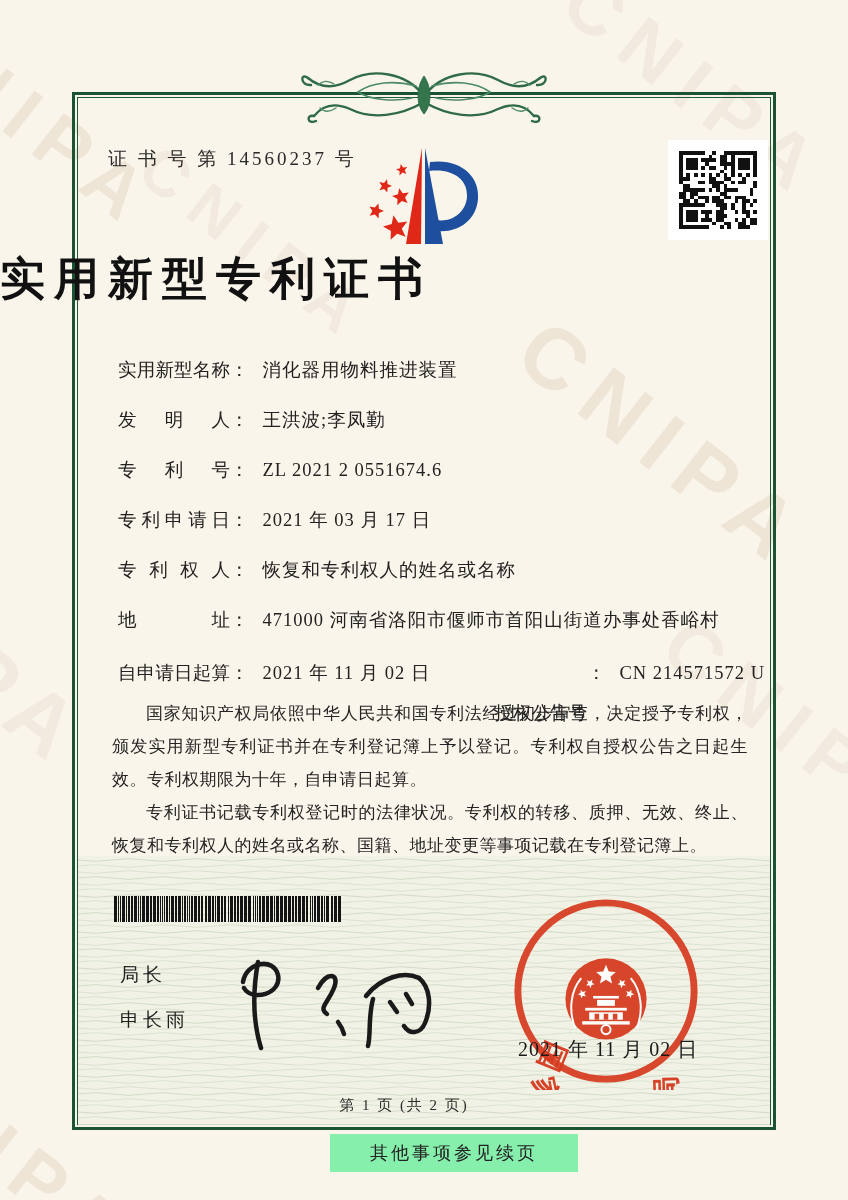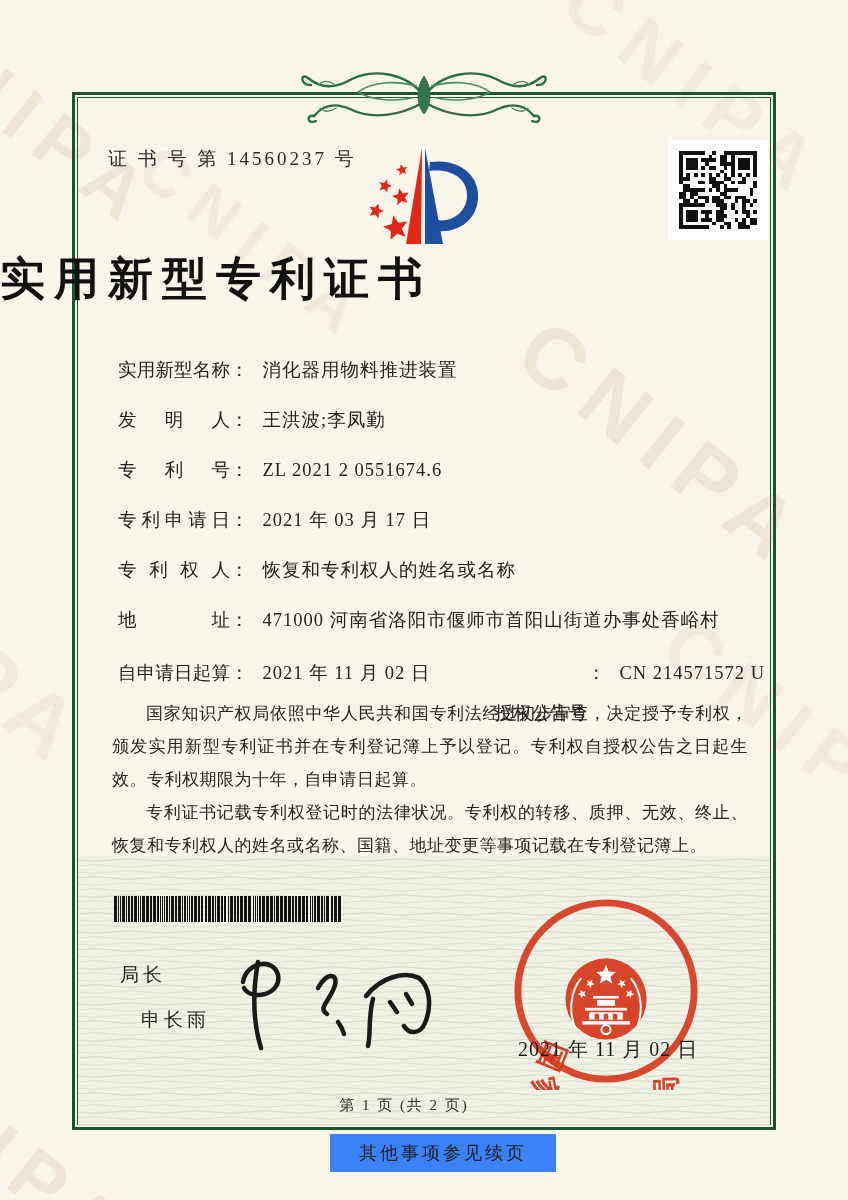--- a/index.html
+++ b/index.html
@@ -26,28 +26,28 @@
   .frow .val{letter-spacing:1px;text-align:center;}
   .frow .group2{margin-left:64px;}
   
   .body-text{position:absolute;left:112px;top:697px;width:636px;font-size:17px;line-height:33px;
              letter-spacing:0.5px;color:#242424;text-align:justify;font-family:Liberation Serif, serif;}
   .body-text p{margin:0;text-indent:2em;}
   
   .waves{position:absolute;left:78px;top:856px;pointer-events:none;}
   .barcode{position:absolute;left:114px;top:896px;}
   .officials{position:absolute;left:120px;top:962px;font-size:19px;letter-spacing:4px;color:#1d1d1d;}
-  .officials .name{margin-top:19px;margin-left:21px;}
+  .officials .name{margin-top:19px;}
   .signature{position:absolute;left:222px;top:930px;pointer-events:none;}
   .seal{position:absolute;left:507px;top:892px;}
   .seal-date{position:absolute;left:518px;top:1036px;font-size:20px;letter-spacing:1px;color:#191919;
              white-space:nowrap;}
   .page-info{position:absolute;left:0;right:40px;top:1088px;text-align:center;font-size:15px;
              letter-spacing:2px;color:#2c2c2c;margin-top:8px;}
-  .note-box{position:absolute;left:330px;top:1134px;width:226px;height:38px;background:#3b82f6;
+  .note-box{position:absolute;left:330px;top:1134px;width:248px;height:38px;background:#86efac;
             display:flex;align-items:center;justify-content:center;font-size:18px;letter-spacing:3px;color:#222;}
 </style>
 </head>
 <body>
 
 <div class="page">
 
   <span class="wm" style="left:-70px;top:-14px;">CNIPA</span>
   <span class="wm light" style="left:600px;top:-44px;">CNIPA</span>
   <span class="wm light" style="left:170px;top:130px;font-size:64px;">CNIPA</span>

